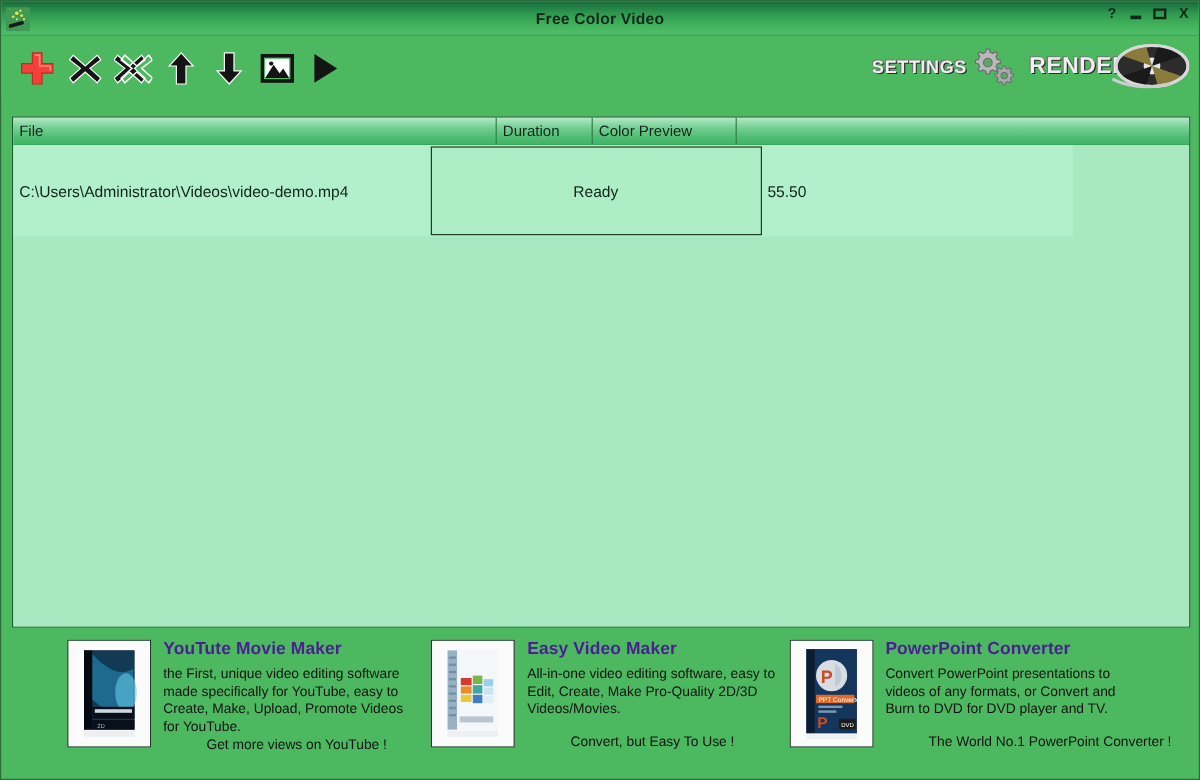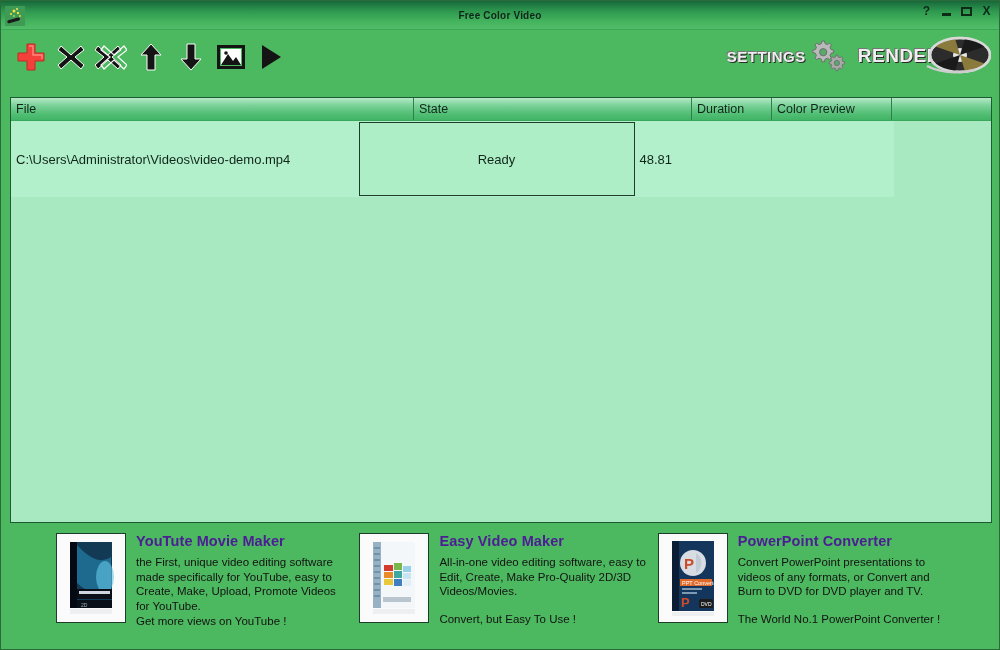--- a/index.html
+++ b/index.html
@@ -37,21 +37,21 @@
     height: 20px;
     margin-left: 4px;
     margin-top: 1px;
     flex: none;
     position: relative;
   }
   .title-text {
     position: absolute;
     left: 0; right: 0;
     text-align: center;
-    font-size: 10px;
+    font-size: 13px;
     font-weight: bold;
     color: #10261a;
     letter-spacing: 0.2px;
     pointer-events: none;
   }
   .win-controls {
     position: absolute;
     right: 6px;
     top: 3px;
     display: flex;
@@ -256,20 +256,21 @@
     font-size: 11.5px;
     color: #131313;
     line-height: 14.5px;
     white-space: pre-line;
   }
   .ad-tag {
     font-size: 11.5px;
     color: #131313;
     line-height: 14.5px;
     margin-top: 1px;
+    margin-left: 36px;
   }
   .ad-tag.spaced { margin-top: 13px; }
 </style>
 </head>
 <body>
 
 <div id="app">
 
   <div class="titlebar">
     <div class="app-icon">
@@ -370,33 +371,32 @@
           <path d="M2 30 q20 10 48 4" fill="none" stroke="#cdcdcd" stroke-width="2.5"></path>
         </svg>
       </div>
     </div>
   </div>
 
   <div class="list-panel">
 
     <div class="list-header">
       <div class="hcell col-file">File</div>
-      <div class="hcell col-state">State</div>
       <div class="hcell col-duration">Duration</div>
       <div class="hcell col-preview">Color Preview</div>
       <div class="hcell col-extra"></div>
     </div>
 
     <div class="list-body">
       <div class="list-row">
         <div class="cell cell-file">C:\Users\Administrator\Videos\video-demo.mp4</div>
         <div class="cell cell-state">
           <div class="state-box">Ready</div>
         </div>
-        <div class="cell cell-duration">48.81</div>
+        <div class="cell cell-duration">55.50</div>
         <div class="cell cell-preview"></div>
         <div class="cell cell-extra"></div>
       </div>
     </div>
   </div>
 
   <div class="ads">
 
     <div class="ad ad-1">
       <div class="ad-thumb">

